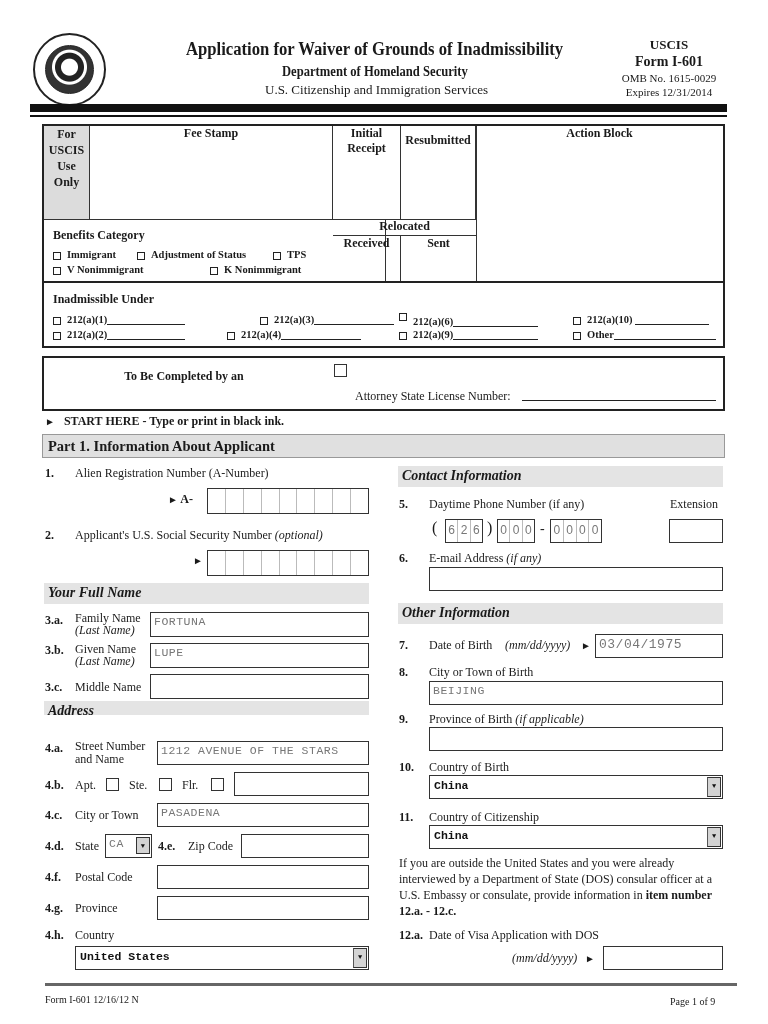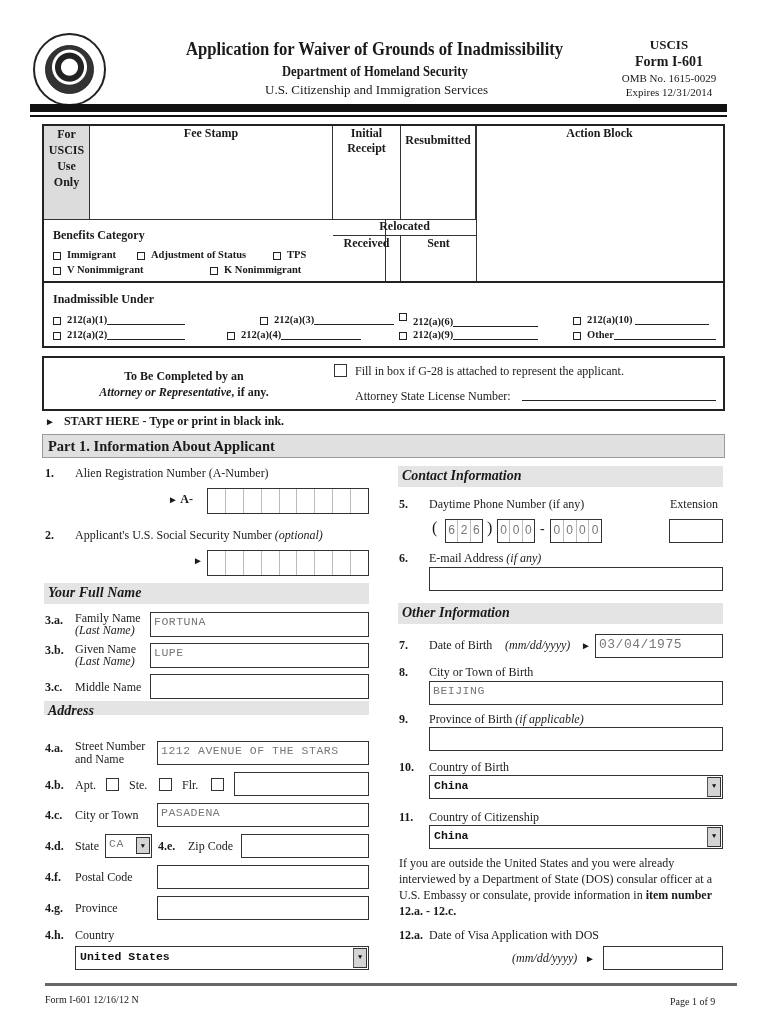--- a/index.html
+++ b/index.html
@@ -126,23 +126,21 @@
   <div class="chkrow" style="position:absolute;left:183px;top:31px;margin-left:33px;"><span class="chk"></span><span>212(a)(3)</span><span class="uline" style="width:80px;"></span></div>
   <div class="chkrow" style="position:absolute;left:183px;top:46px;"><span class="chk"></span><span>212(a)(4)</span><span class="uline" style="width:80px;"></span></div>
   <div class="chkrow" style="position:absolute;left:355px;top:33px;"><span class="chk" style="vertical-align:top;margin-top:-3px;"></span><span>212(a)(6)</span><span class="uline" style="width:85px;"></span></div>
   <div class="chkrow" style="position:absolute;left:355px;top:46px;"><span class="chk"></span><span>212(a)(9)</span><span class="uline" style="width:85px;"></span></div>
   <div class="chkrow" style="position:absolute;left:529px;top:31px;"><span class="chk"></span><span>212(a)(10)</span> <span class="uline" style="width:74px;"></span></div>
   <div class="chkrow" style="position:absolute;left:529px;top:46px;"><span class="chk"></span><span>Other</span><span class="uline" style="width:102px;"></span></div>
 </div>
 
 <div class="abs atty">
   <div class="b" style="position:absolute;left:0;top:11px;width:280px;text-align:center;font-size:12px;">To Be Completed by an</div>
-  <div style="position:absolute;left:0;top:27px;width:280px;text-align:center;font-size:12px;"><span class="b i">Attorney or Representative</span><span class="b">, if any.</span></div>
   <span class="smallbox" style="position:absolute;left:290px;top:6px;"></span>
-  <div class="lbl" style="position:absolute;left:311px;top:6px;">Fill in box if G-28 is attached to represent the applicant.</div>
   <div class="lbl" style="position:absolute;left:311px;top:31px;">Attorney State License Number:</div>
   <div style="position:absolute;left:478px;top:42px;width:194px;border-bottom:1.5px solid #222;"></div>
 </div>
 
 <div class="abs b" style="left:45px;top:414px;font-size:12px;white-space:nowrap;"><span class="tri">►</span>&nbsp;&nbsp;&nbsp;<span>START HERE - Type or print in black ink.</span></div>
 
 <div class="abs section-bar" style="left:42px;top:434px;width:683px;height:24px;">
   <div class="b" style="position:absolute;left:5px;top:3px;font-size:14.5px;">Part 1. Information About Applicant</div>
 </div>
 

